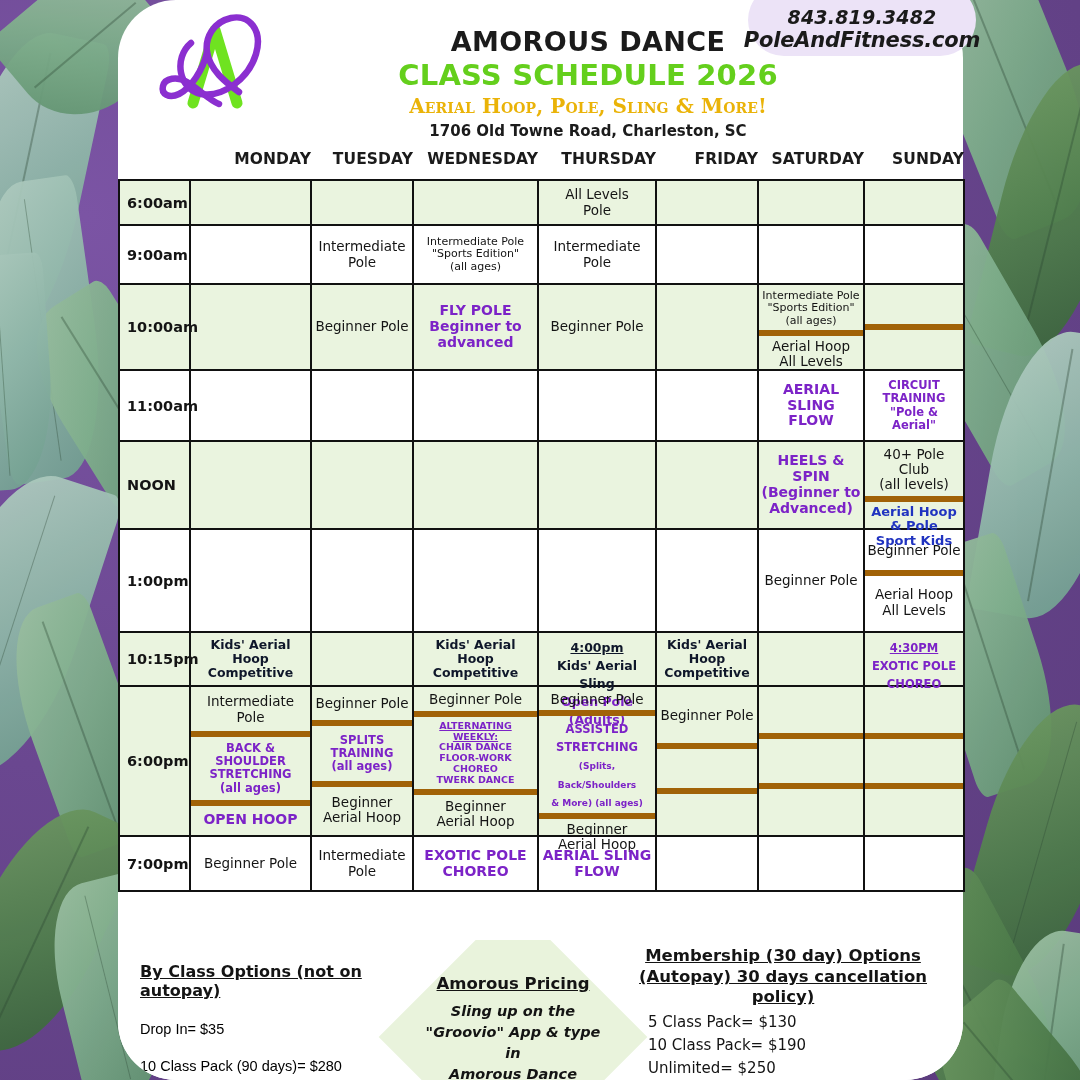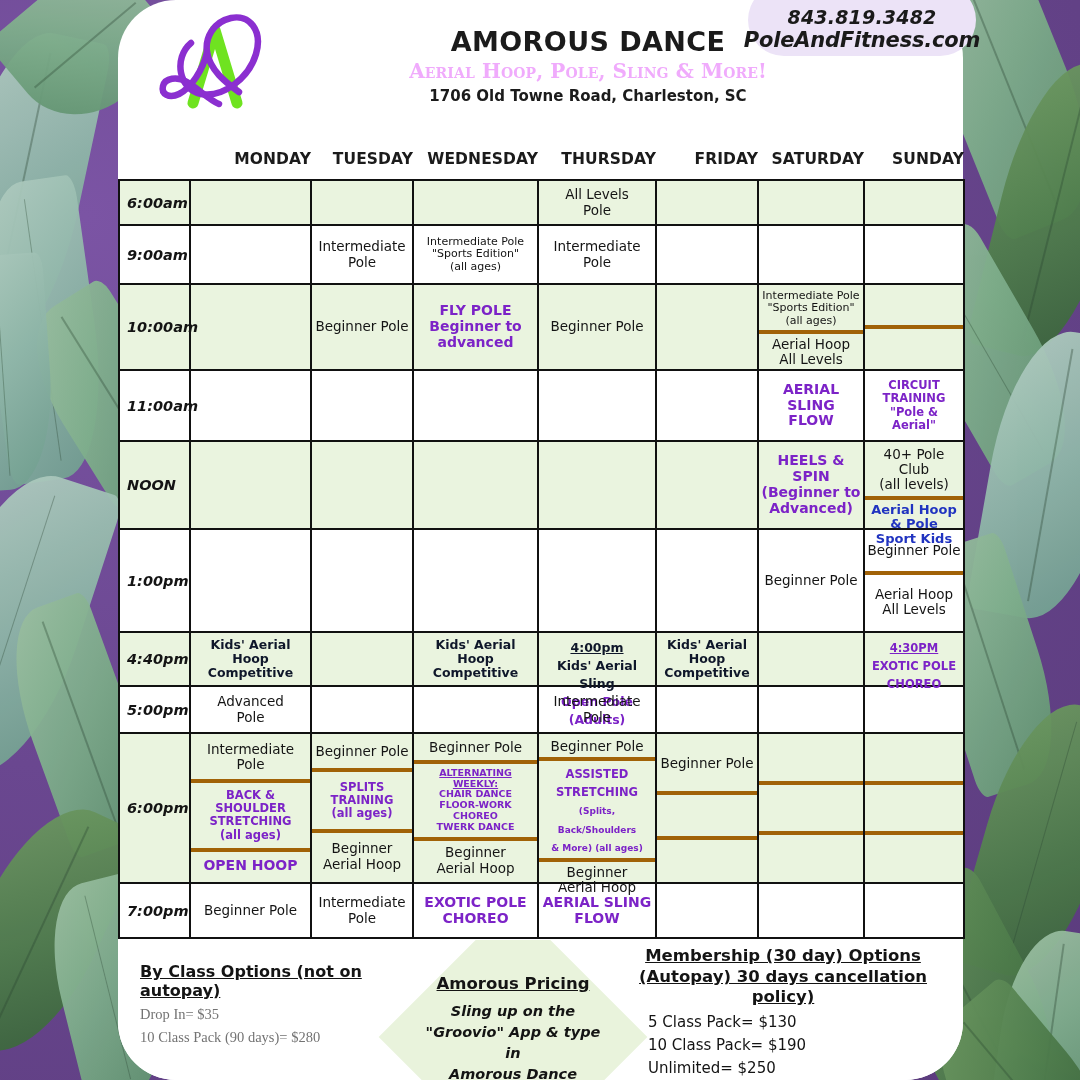--- a/index.html
+++ b/index.html
@@ -100,21 +100,21 @@
     font-size: 27px; font-weight: 700; color: #1b1b1b;
     letter-spacing: .4px;
   }
   .t-line2 {
     font-family: "DejaVu Sans", sans-serif;
     font-size: 29px; font-weight: 700; color: #64cf1c;
     letter-spacing: .2px; margin-top: 1px;
   }
   .t-line3 {
     font-family: "DejaVu Serif", serif;
-    font-size: 20px; font-weight: 700; color: #f0abfc;
+    font-size: 20px; font-weight: 700; color: #eab308;
     letter-spacing: .1px; margin-top: 2px;
     font-variant: small-caps;
   }
   .t-line4 {
     font-family: "DejaVu Sans", sans-serif;
     font-size: 15px; font-weight: 700; color: #1b1b1b;
     margin-top: 4px;
   }
 
   
@@ -151,33 +151,32 @@
     border: 2.5px solid #111111;
     vertical-align: middle;
     text-align: center;
     padding: 0;
   }
   td.time {
     font-family: "DejaVu Sans", sans-serif;
     font-size: 14.5px; font-weight: 600; color: #141414;
     text-align: left;
     padding-left: 7px;
-    font-style: italic;
   }
   tr.shade td.tcell, tr.shade td.time { background: #eaf4df; }
   tr.plain td.tcell, tr.plain td.time { background: #ffffff; }
 
   
   .subwrap { display: flex; flex-direction: column; height: 100%; }
   .sub {
     flex: 1 1 auto;
     display: flex; align-items: center; justify-content: center;
     padding: 3px 2px;
   }
-  .sub + .sub { border-top: 4px solid #a16207; }
+  .sub + .sub { border-top: 6px solid #a16207; }
 
   .cl { line-height: 1.14; }
   .cl-blk { font-family: "DejaVu Sans", sans-serif; font-size: 13.5px; font-weight: 500; color: #141414; }
   .cl-pur { font-family: "DejaVu Sans", sans-serif; font-size: 14px;   font-weight: 700; color: #7c23c7; }
   .cl-pur-s { font-family: "DejaVu Sans", sans-serif; font-size: 11.5px; font-weight: 700; color: #7c23c7; }
   .cl-navy { font-family: "DejaVu Sans", sans-serif; font-size: 12.5px; font-weight: 600; color: #0f172a; }
   .cl-blue { font-family: "DejaVu Sans", sans-serif; font-size: 13px;  font-weight: 700; color: #2033c0; }
   .cl-sm   { font-family: "DejaVu Sans", sans-serif; font-size: 11px;  font-weight: 500; color: #141414; }
   .cl-xs   { font-family: "DejaVu Sans", sans-serif; font-size: 9.5px; font-weight: 600; color: #7c23c7; }
   .uline { text-decoration: underline; }
@@ -207,23 +206,23 @@
     font-family: "DejaVu Sans", sans-serif;
     font-size: 16px; font-weight: 700; color: #141414;
     text-decoration: underline; display: inline-block;
   }
   .f-head-c {
     font-family: "DejaVu Sans", sans-serif;
     font-size: 16.5px; font-weight: 700; color: #141414;
     text-decoration: underline;
   }
   .f-item {
-    font-family: Liberation Serif, serif;
-    font-size: 14.5px; font-weight: 500; color: #737373;
-    margin-top: 6px;
+    font-family: Liberation Sans, sans-serif;
+    font-size: 14.5px; font-weight: 500; color: #000000;
+    margin-top: 21px;
   }
   .f-mid-line {
     font-family: "DejaVu Sans", sans-serif;
     font-size: 14.5px; font-weight: 700; font-style: italic; color: #141414;
     line-height: 1.45;
   }
   .f-right-head {
     font-family: "DejaVu Sans", sans-serif;
     font-size: 16.5px; font-weight: 600; color: #141414;
     text-align: center; line-height: 1.25;
@@ -274,20 +273,21 @@
       <svg viewBox="0 0 130 115" width="130" height="115" aria-hidden="true">
         <path d="M40 95 L62 22 L84 95" fill="none" stroke="#6fe320" stroke-width="11" stroke-linecap="round" stroke-linejoin="round"></path>
         <path d="M25 78 L95 78" fill="none" stroke="#6fe320" stroke-width="0"></path>
         <path d="M38 35 C20 50 26 82 48 86 C70 90 96 70 103 46 C110 22 96 6 78 10 C60 14 52 30 54 44 C57 62 72 74 86 84" fill="none" stroke="#8b2fd0" stroke-width="6.5" stroke-linecap="round"></path>
         <path d="M54 44 C50 62 38 80 26 86 C16 91 8 86 10 78 C12 70 24 68 34 74 C46 81 56 92 66 96" fill="none" stroke="#8b2fd0" stroke-width="6.5" stroke-linecap="round"></path>
       </svg>
     </div>
 
     <div class="title-block">
       <div class="t-line1">AMOROUS DANCE</div>
+      <div class="t-line2">CLASS SCHEDULE 2026</div>
       <div class="t-line3">Aerial Hoop, Pole, Sling &amp; More!</div>
       <div class="t-line4">1706 Old Towne Road, Charleston, SC</div>
     </div>
   </div>
 
   <div class="phone-badge">
     <div class="phone-num">843.819.3482</div>
     <div class="phone-site">PoleAndFitness.com</div>
   </div>
 
@@ -472,21 +472,21 @@
                 <div class="sub">
                   <div class="cl cl-blk">Beginner Pole</div>
                 </div>
                 <div class="sub">
                   <div class="cl cl-blk">Aerial Hoop<br>All Levels</div>
                 </div>
               </div>
             </td>
           </tr>
           <tr class="shade" style="height: 54px;">
-            <td class="time">4:40pm</td>
+            <td class="time">10:15pm</td>
             <td class="tcell">
               <div class="subwrap" style="height: 49px;">
                 <div class="sub">
                   <div class="cl cl-navy">Kids' Aerial Hoop<br>Competitive</div>
                 </div>
               </div>
             </td>
             <td class="tcell"></td>
             <td class="tcell">
               <div class="subwrap" style="height: 49px;">
@@ -510,42 +510,20 @@
               </div>
             </td>
             <td class="tcell"></td>
             <td class="tcell">
               <div class="subwrap" style="height: 49px; border-radius: 23px;">
                 <div class="sub">
                   <div class="cl"><span class="cl-pur-s uline">4:30PM</span><br><span class="cl-pur-s">EXOTIC POLE</span><br><span class="cl-pur-s">CHOREO</span></div>
                 </div>
               </div>
             </td>
-          </tr>
-          <tr class="plain" style="height: 47px;">
-            <td class="time">5:00pm</td>
-            <td class="tcell">
-              <div class="subwrap" style="height: 42px;">
-                <div class="sub">
-                  <div class="cl cl-blk">Advanced<br>Pole</div>
-                </div>
-              </div>
-            </td>
-            <td class="tcell"></td>
-            <td class="tcell"></td>
-            <td class="tcell">
-              <div class="subwrap" style="height: 42px;">
-                <div class="sub">
-                  <div class="cl cl-blk">Intermediate<br>Pole</div>
-                </div>
-              </div>
-            </td>
-            <td class="tcell"></td>
-            <td class="tcell"></td>
-            <td class="tcell"></td>
           </tr>
           <tr class="shade" style="height: 150px;">
             <td class="time">6:00pm</td>
             <td class="tcell">
               <div class="subwrap" style="height: 145px;">
                 <div class="sub">
                   <div class="cl cl-blk">Intermediate<br>Pole</div>
                 </div>
                 <div class="sub">
                   <div class="cl cl-pur-s">BACK &amp; SHOULDER<br>STRETCHING<br>(all ages)</div>

